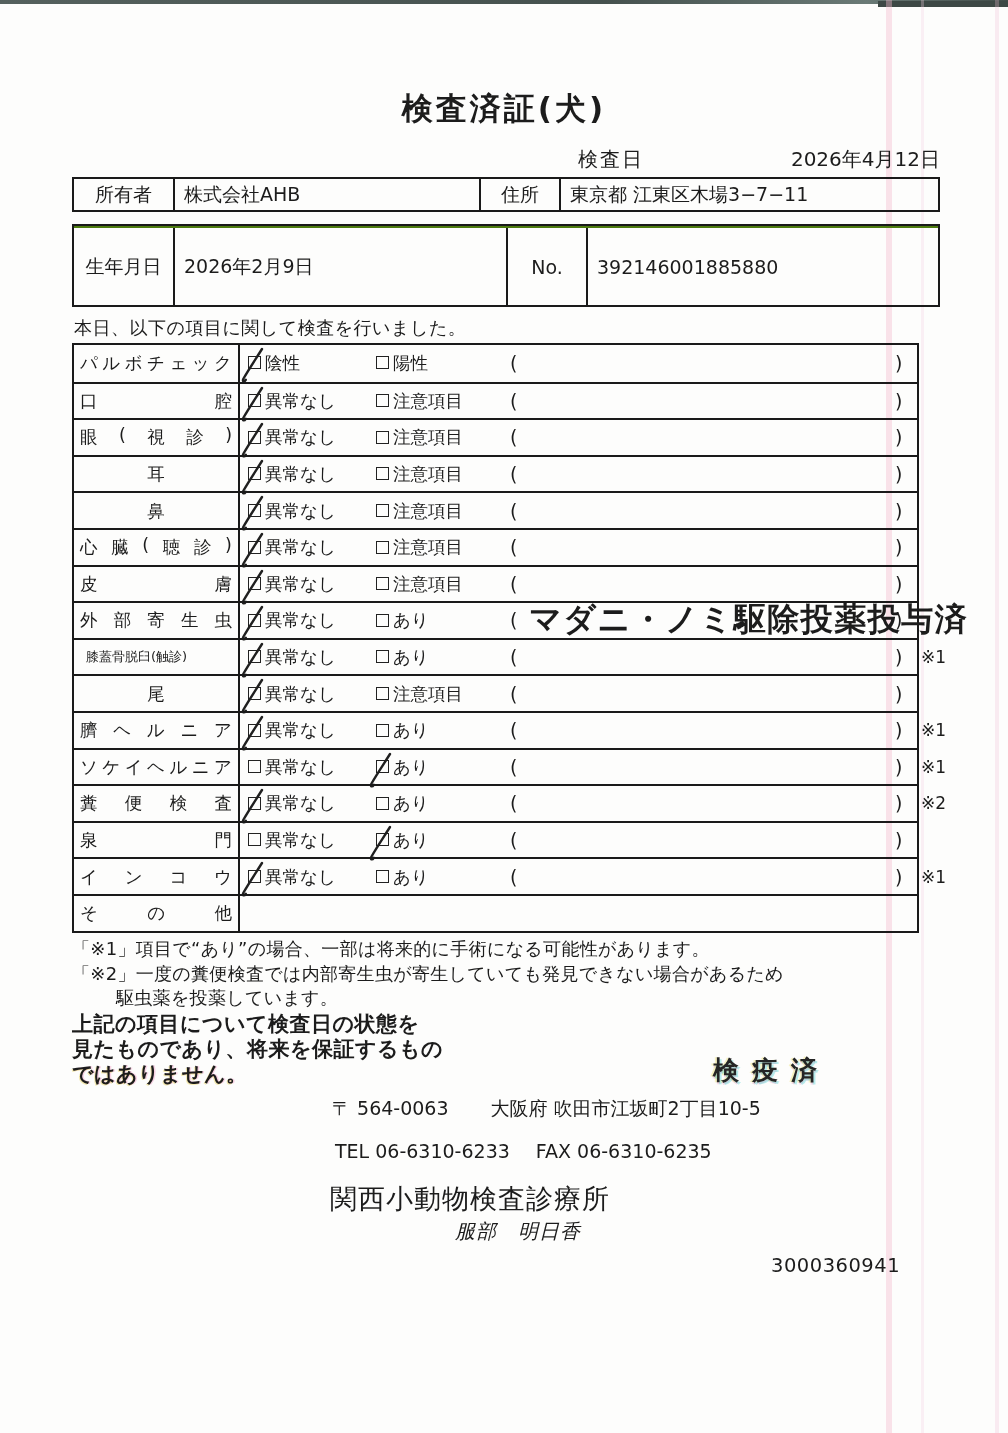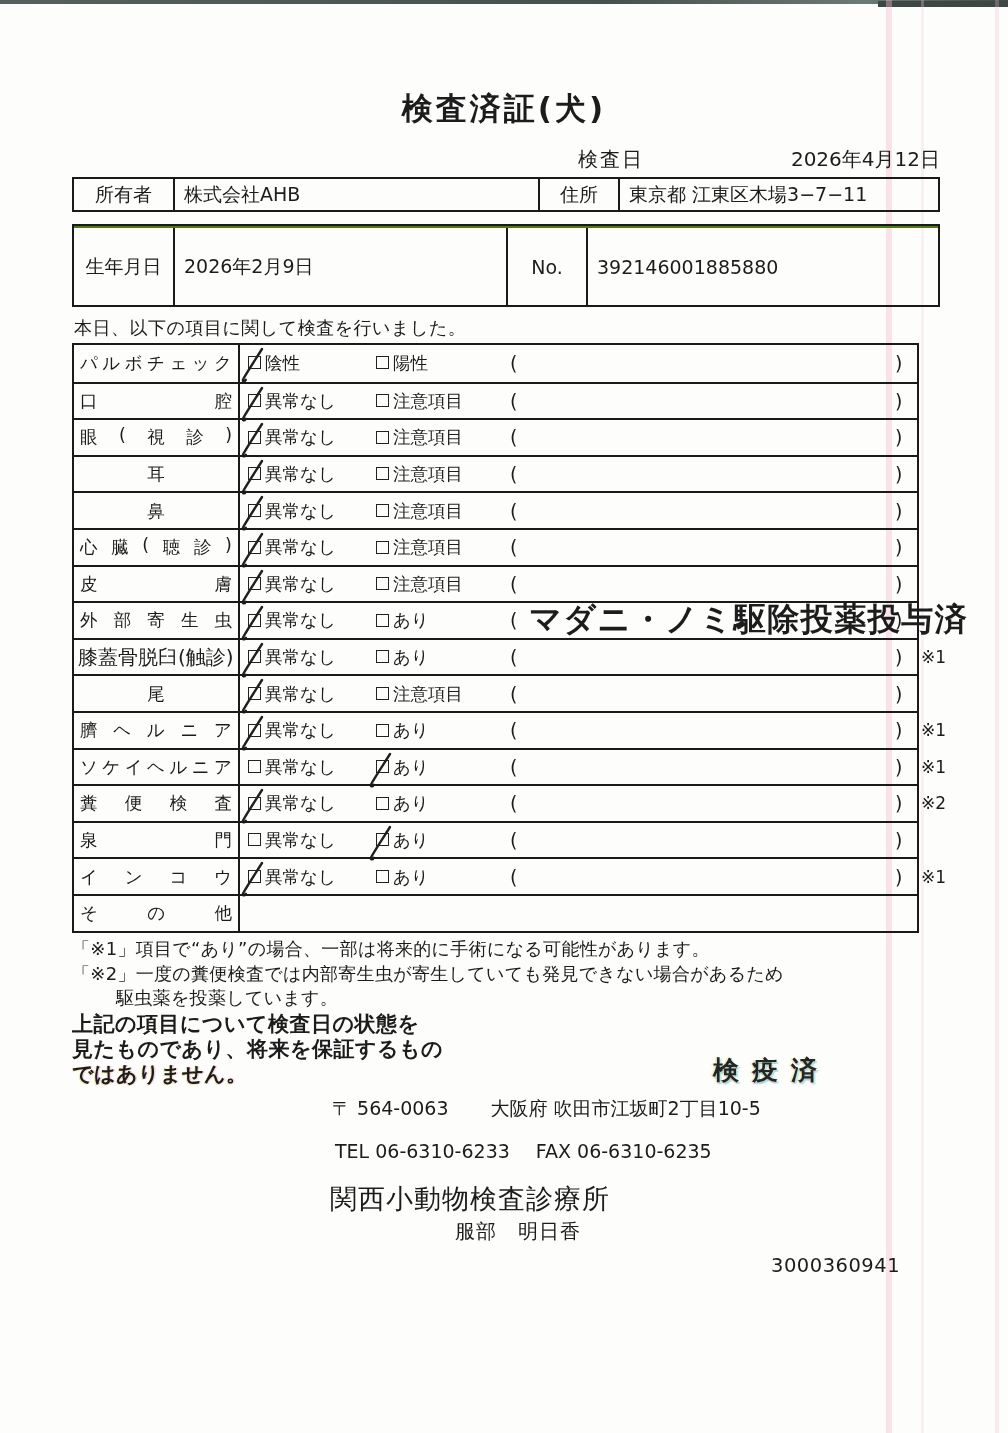--- a/index.html
+++ b/index.html
@@ -37,21 +37,21 @@
   
   .checklist{left:72px;top:343px;width:843px;border:2px solid #1a1a1a;box-sizing:content-box;background:transparent;}
   .crow{position:relative;height:36.6px;box-sizing:border-box;}
   .crow + .crow{border-top:2px solid #1a1a1a;}
   .clabel{position:absolute;left:0;top:0;bottom:0;width:166px;border-right:2px solid #1a1a1a;box-sizing:border-box;
           font-size:17.5px;display:flex;align-items:center;padding:0 6px;}
   .clabel .txt{width:100%;white-space:nowrap;}
   .clabel.spread .txt{display:flex;justify-content:space-between;}
   .clabel.spread .txt span{flex:0 0 auto;}
   .clabel.center .txt{text-align:center;}
-  .clabel.fill{font-size:20px;letter-spacing:0;padding:0 4px;}
+  .clabel.fill{font-size:13px;letter-spacing:0;padding:0 12px;}
   .cbox{position:absolute;width:13px;height:13px;border:1.7px solid #222;top:10.6px;box-sizing:border-box;background:transparent;}
   .copt{position:absolute;top:0;height:100%;display:flex;align-items:center;font-size:17.5px;white-space:nowrap;}
   .paren{position:absolute;top:0;height:100%;display:flex;align-items:center;font-size:19px;}
   .cnote{position:absolute;left:455px;top:0;height:100%;display:flex;align-items:center;
          font-size:32px;font-weight:600;letter-spacing:1.5px;white-space:nowrap;}
   .cmark{position:absolute;left:847px;top:0;height:100%;display:flex;align-items:center;font-size:17px;white-space:nowrap;}
   .checksvg{position:absolute;top:-1px;width:38px;height:44px;overflow:visible;pointer-events:none;}
   
   .fn{font-size:18px;letter-spacing:0.3px;white-space:nowrap;}
   .fn1{left:72px;top:937px;}
@@ -62,42 +62,42 @@
   .fringe{text-shadow:-1px 1px 0 rgba(233,208,85,0.45), 1.5px 0 0 rgba(241,135,185,0.35);}
   
   .stamp{left:713px;top:1053px;font-size:26px;font-weight:600;letter-spacing:13px;color:#252525;
          text-shadow:2px 2px 0 rgba(0,195,195,0.28), -2px 0 0 rgba(232,215,60,0.30), 0 2px 0 rgba(226,90,160,0.22);}
   
   .postal{left:332px;top:1096px;font-size:19px;}
   .postal .gap{display:inline-block;width:42px;}
   .tel{left:335px;top:1140px;font-size:19px;}
   .tel .gap{display:inline-block;width:26px;}
   .clinic-name{left:330px;top:1181px;font-size:27px;letter-spacing:1px;}
-  .vet-name{left:455px;top:1218px;font-size:20px;letter-spacing:1px;}
+  .vet-name{left:455px;top:1218px;font-size:20px;letter-spacing:1px;font-style:italic;}
   .serial{left:771px;top:1254px;font-size:19.5px;letter-spacing:0.5px;}
 </style>
 </head>
 <body>
 
 <div class="page">
 
   <div class="abs scanline-top"></div>
   <div class="abs scanline-top2"></div>
   <div class="abs pinkline pink1"></div>
   <div class="abs pinkline pink2"></div>
   <div class="abs pinkline pink3"></div>
 
   <div class="abs title">検査済証(犬)</div>
 
   <div class="abs insp-label">検査日</div>
   <div class="abs insp-date">2026年4月12日</div>
 
   <div class="abs tbl t1">
     <div class="cell lab bR" style="width:101px;">所有者</div>
-    <div class="cell val bR" style="width:365px;text-align:center;">株式会社AHB</div>
+    <div class="cell val bR" style="width:306px;text-align:center;">株式会社AHB</div>
     <div class="cell lab bR" style="width:80px;">住所</div>
     <div class="cell val" style="flex:1;">東京都 江東区木場3−7−11</div>
   </div>
 
   <div class="abs tbl t2">
     <div class="t2row bT">
       <div class="cell lab bR" style="width:101px;">生年月日</div>
       <div class="cell val bR" style="width:333px;">2026年2月9日</div>
       <div class="cell lab bR" style="width:80px;">No.</div>
       <div class="cell val" style="flex:1;">392146001885880</div>

